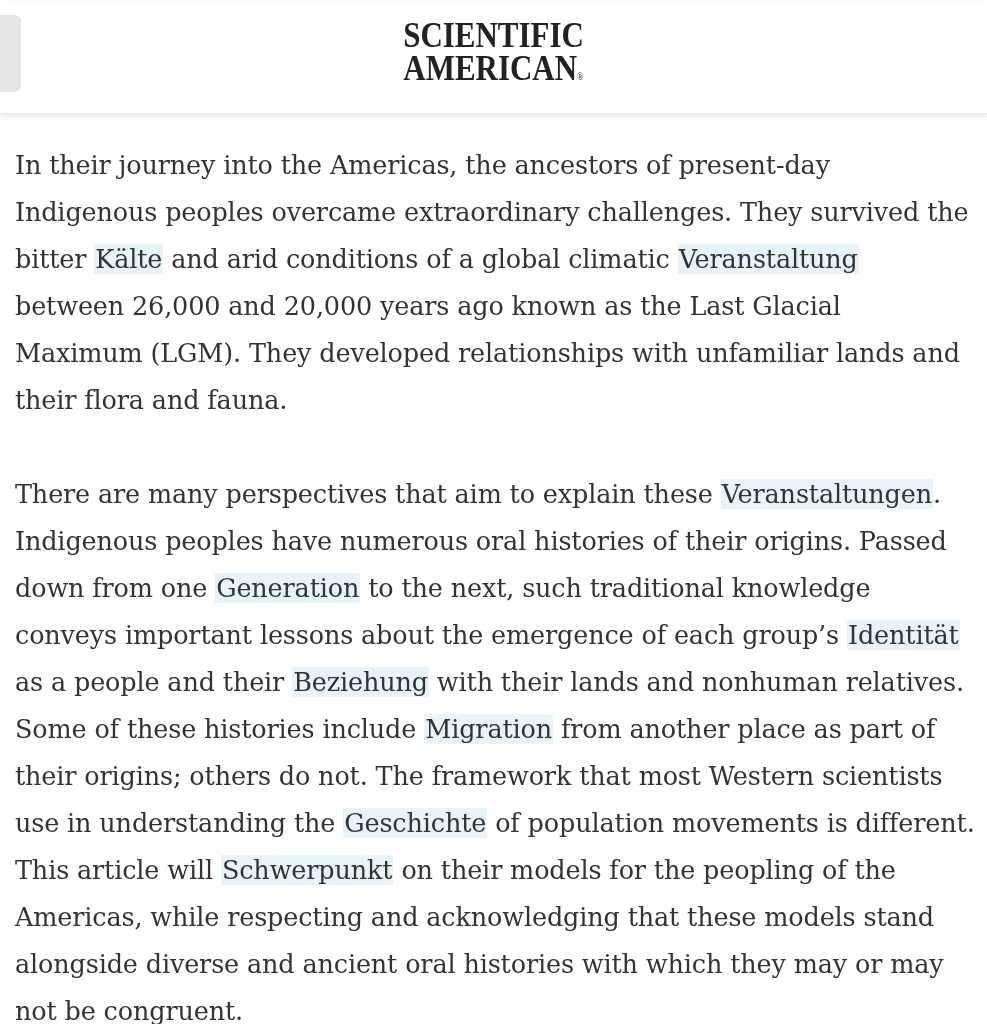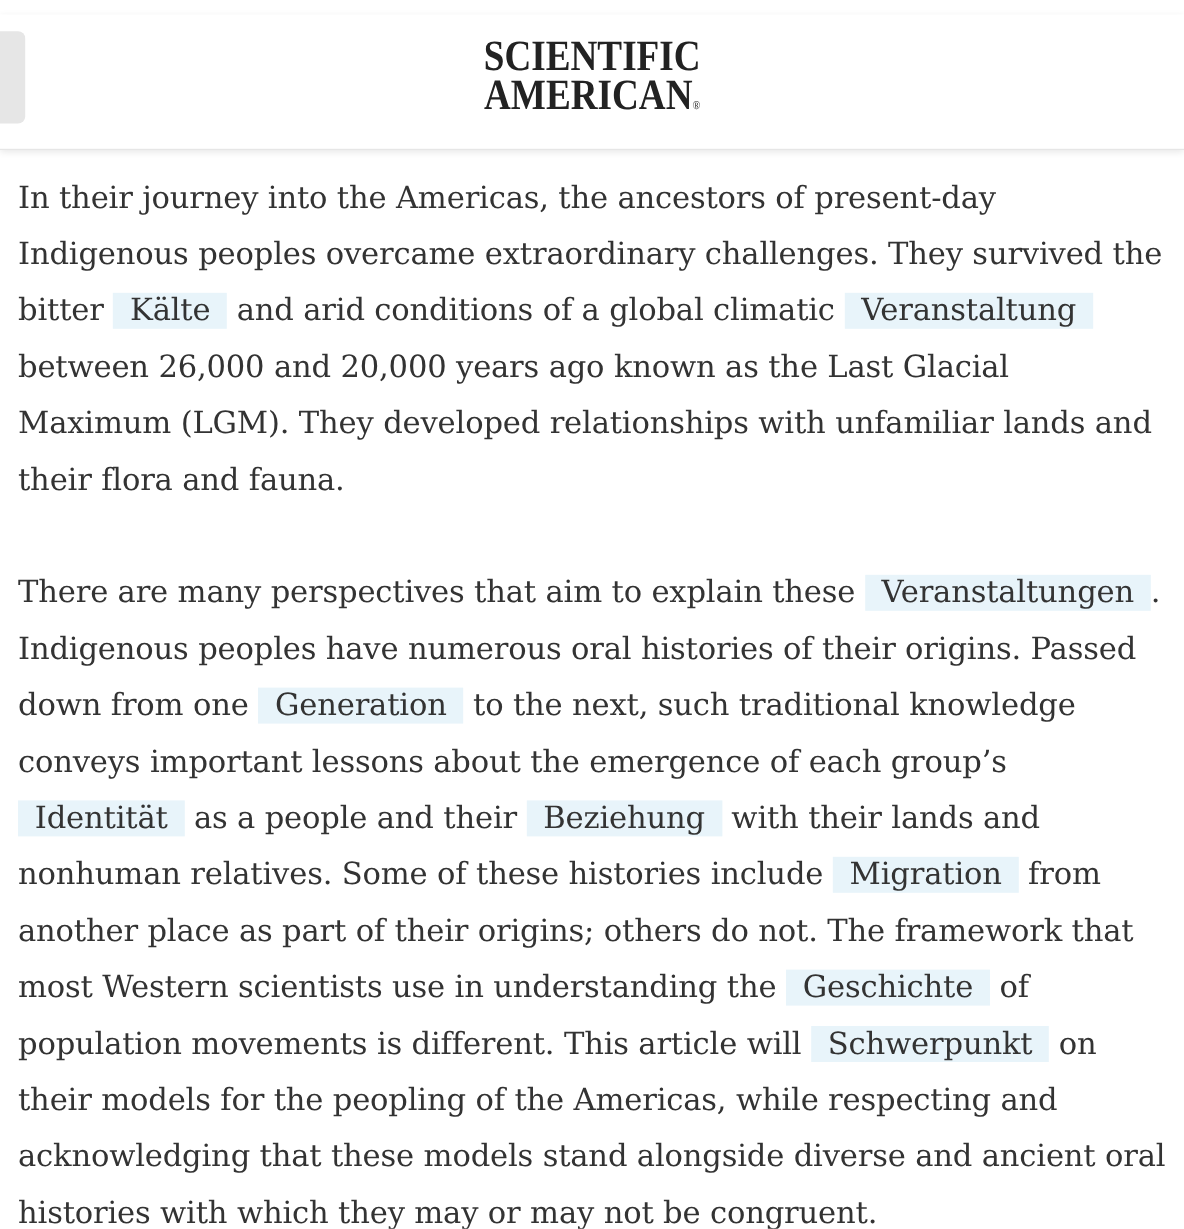--- a/index.html
+++ b/index.html
@@ -1,24 +1,24 @@
 <!DOCTYPE html>
 <html><head>
 <meta charset="utf-8">
 <style>
   html, body { margin:0; padding:0; background:#ffffff; }
   body { width:987px; height:1024px; overflow:hidden; position:relative; font-family:"DejaVu Serif", serif; color:#333333; }
-  .header { position:absolute; left:0; top:12px; width:987px; height:112px; background:#ffffff; box-shadow:0 2px 6px rgba(0,0,0,0.10); border-bottom:1px solid #e6e6e6; }
+  .header { position:absolute; left:0; top:1px; width:987px; height:112px; background:#ffffff; box-shadow:0 2px 6px rgba(0,0,0,0.10); border-bottom:1px solid #e6e6e6; }
   .side-tab { position:absolute; left:0; top:14px; width:21px; height:77px; background:#e6e6e6; border-radius:0 6px 6px 0; }
   .logo { position:absolute; left:0; right:0; top:18px; text-align:center; font-family:"Liberation Serif", serif; font-weight:bold; color:#222; line-height:33px; font-size:36px; letter-spacing:0px; transform:scaleX(0.86); }
   .logo .reg { font-size:10px; vertical-align:baseline; font-weight:normal; }
   .article { position:absolute; left:15px; top:142px; width:960px; }
   .para { margin:0; font-size:25.5px; line-height:47px; color:#333333; letter-spacing:-0.15px; }
   .para + .para { margin-top:47px; }
-  .hl { background:#e8f4fa; padding:0 14px; cursor:pointer; }
+  .hl { background:#e8f4fa; padding:0 1px; cursor:pointer; }
 </style>
 </head>
 <body>
 
 <div class="header">
   <div class="side-tab"></div>
   <div class="logo">
     <div>SCIENTIFIC</div>
     <div><span>AMERICAN</span><span class="reg">®</span></div>
   </div>

